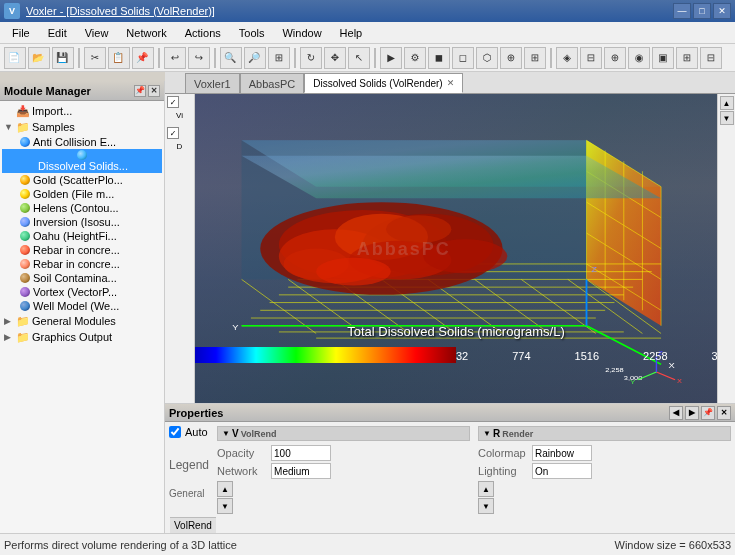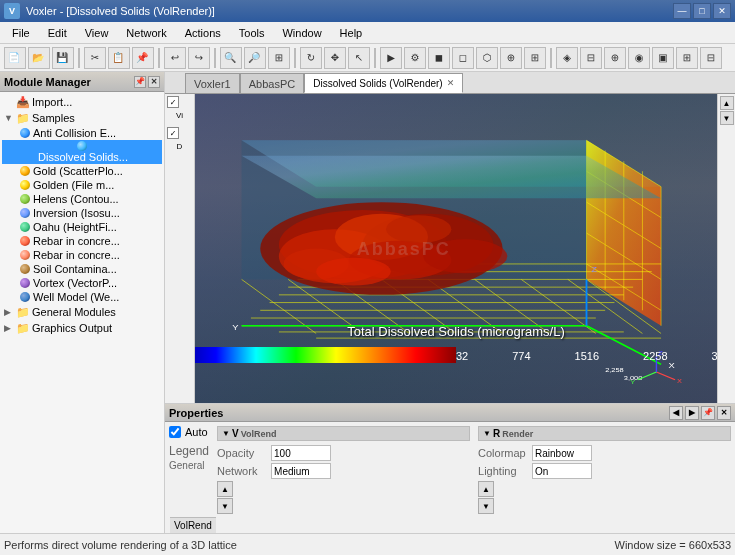--- a/index.html
+++ b/index.html
@@ -11,21 +11,21 @@
       color: white;
       height: 22px;
       display: flex;
       align-items: center;
       justify-content: space-between;
       padding: 0 4px;
       user-select: none;
     }
     .title-bar-left { display: flex; align-items: center; gap: 6px; }
     .title-bar-icon { width: 16px; height: 16px; background: #5b9bd5; border-radius: 2px; display: flex; align-items: center; justify-content: center; font-size: 9px; color: white; font-weight: bold; }
-    .title-bar-text { font-size: 11px; font-weight: normal; }
+    .title-bar-text { font-size: 11px; font-weight: normal; text-decoration: underline; }
     .title-bar-controls { display: flex; gap: 2px; }
     .title-bar-btn { width: 18px; height: 16px; background: #5a7db5; border: 1px solid #3a5a8a; color: white; font-size: 9px; display: flex; align-items: center; justify-content: center; cursor: pointer; }
 
     
     .menu-bar {
       background: #f0f0f0;
       height: 22px;
       display: flex;
       align-items: center;
       padding: 0 4px;
@@ -71,20 +71,21 @@
     }
 
     
     .sidebar {
       width: 165px;
       background: #f5f5f5;
       border-right: 1px solid #ccc;
       display: flex;
       flex-direction: column;
       overflow: hidden;
+      margin-top: 9px;
     }
     .sidebar-header {
       background: linear-gradient(to bottom, #d4d0c8, #bbb);
       padding: 2px 4px;
       font-size: 11px;
       font-weight: bold;
       border-bottom: 1px solid #999;
       display: flex;
       align-items: center;
       justify-content: space-between;
@@ -231,21 +232,21 @@
       padding: 0 4px;
       border-bottom: 1px solid #999;
       font-size: 11px;
       font-weight: bold;
       justify-content: space-between;
     }
     .props-nav { display: flex; gap: 2px; }
     .props-nav-btn { width: 14px; height: 14px; background: #ddd; border: 1px solid #999; font-size: 8px; display: flex; align-items: center; justify-content: center; cursor: pointer; }
 
     .props-content { padding: 4px; display: flex; gap: 8px; flex: 1; overflow: hidden; }
-    .props-section { display: flex; flex-direction: column; gap: 2px; font-size: 11px; }
+    .props-section { display: flex; flex-direction: column; gap: 16px; font-size: 11px; }
     .props-row { display: flex; align-items: center; gap: 4px; }
     .props-label { width: 50px; color: #666; }
     .props-value { border: 1px solid #bbb; background: white; width: 60px; height: 16px; padding: 0 2px; font-size: 10px; }
     .props-checkbox { width: 12px; height: 12px; }
 
     .section-header {
       background: #d0d0d0;
       padding: 1px 4px;
       font-weight: bold;
       font-size: 10px;

